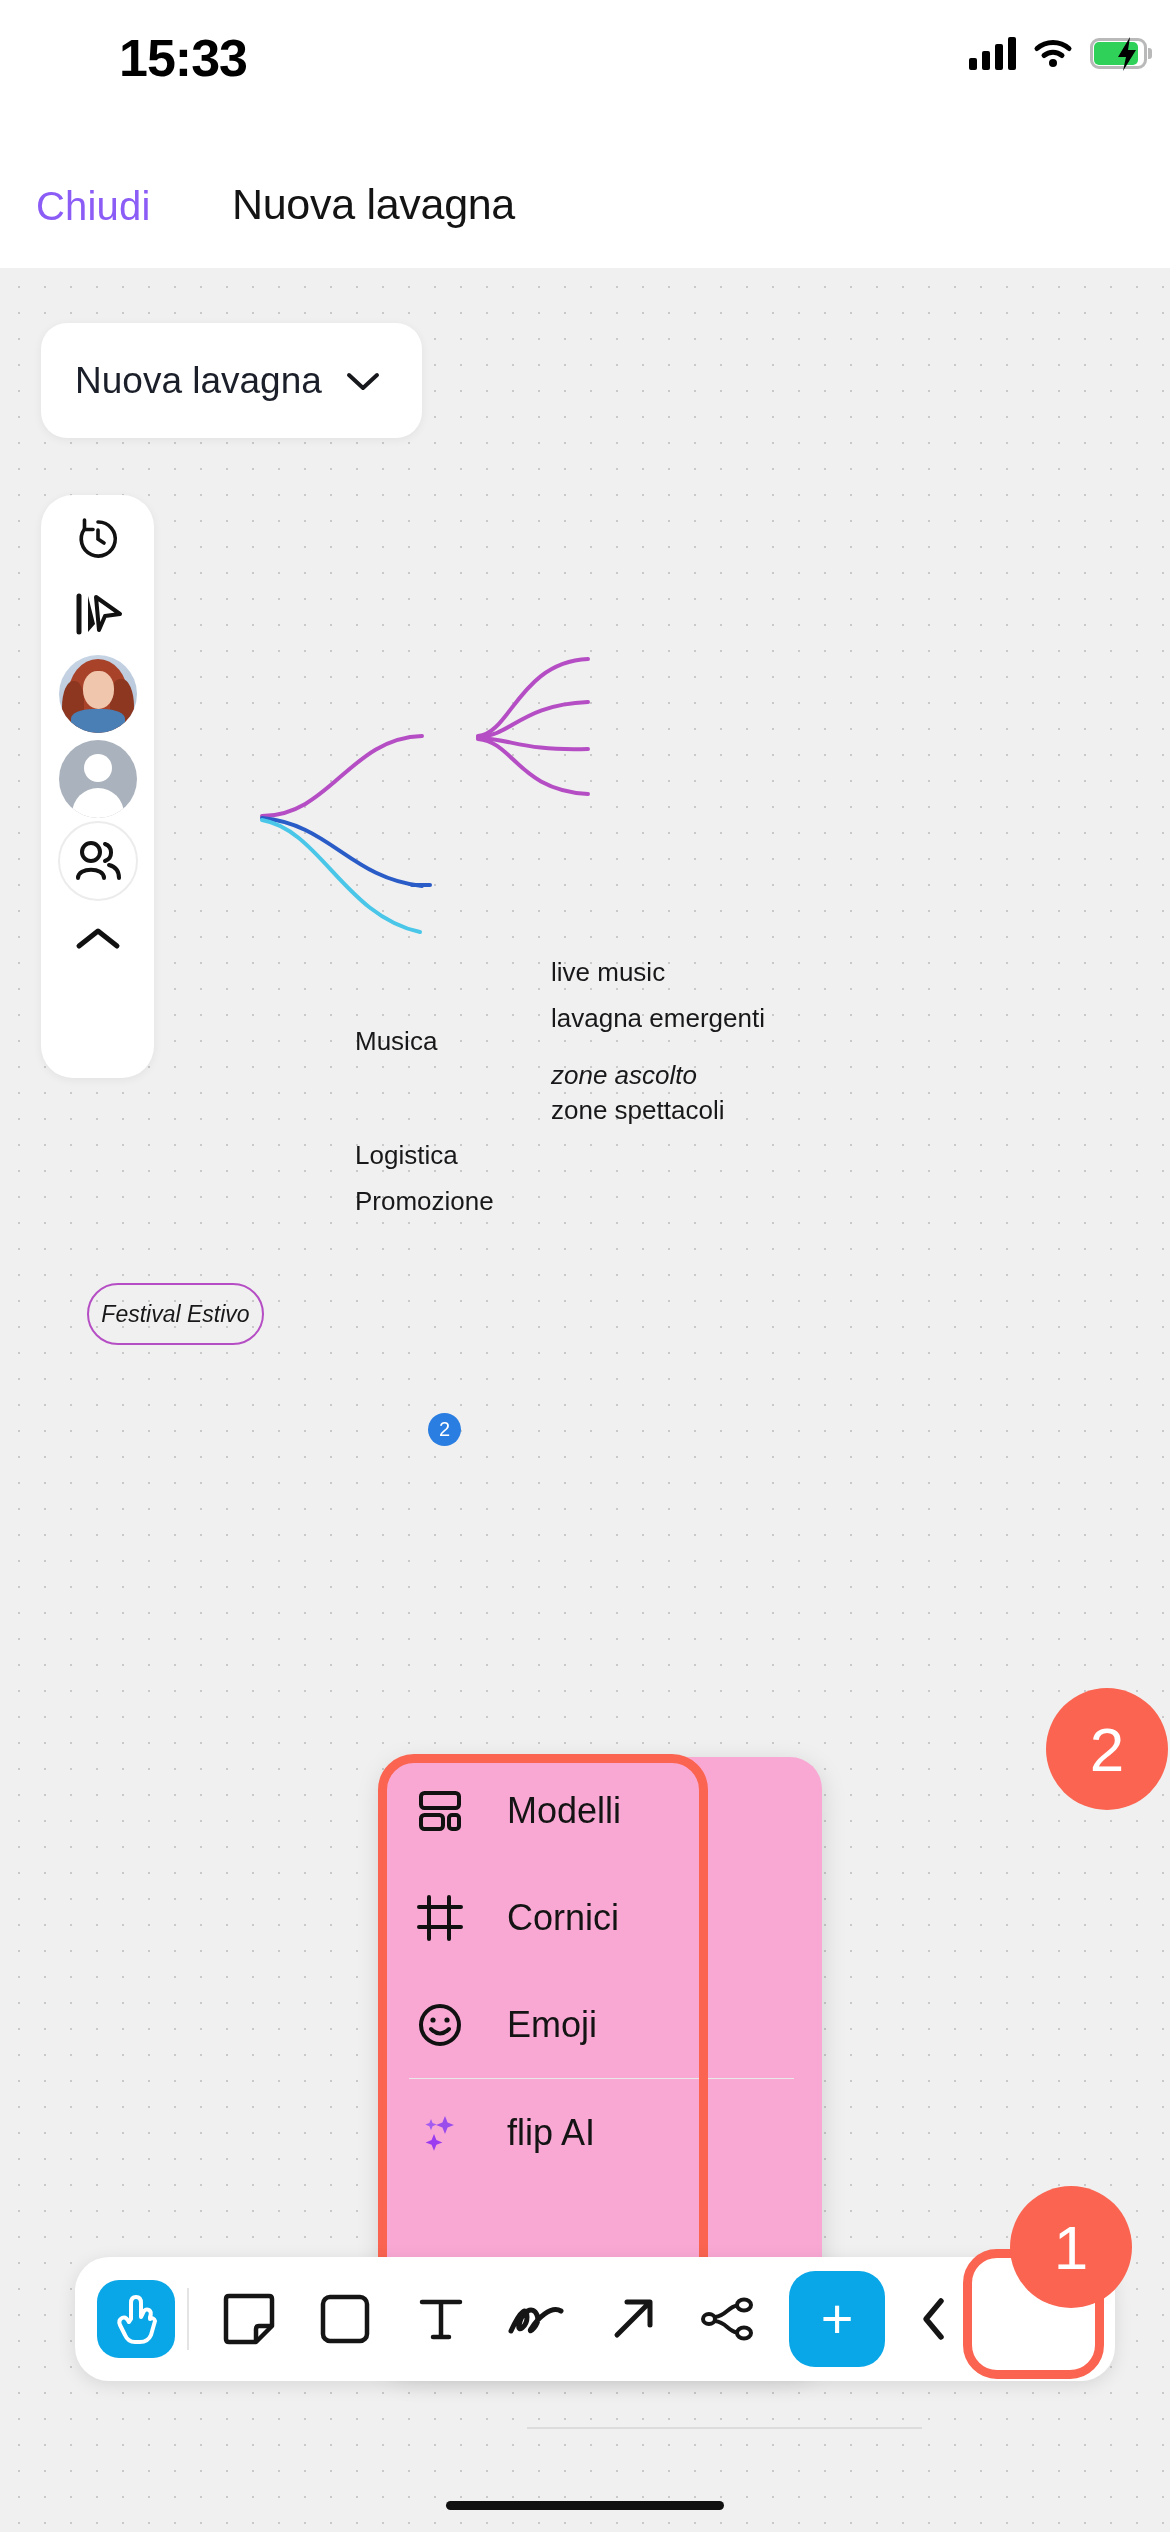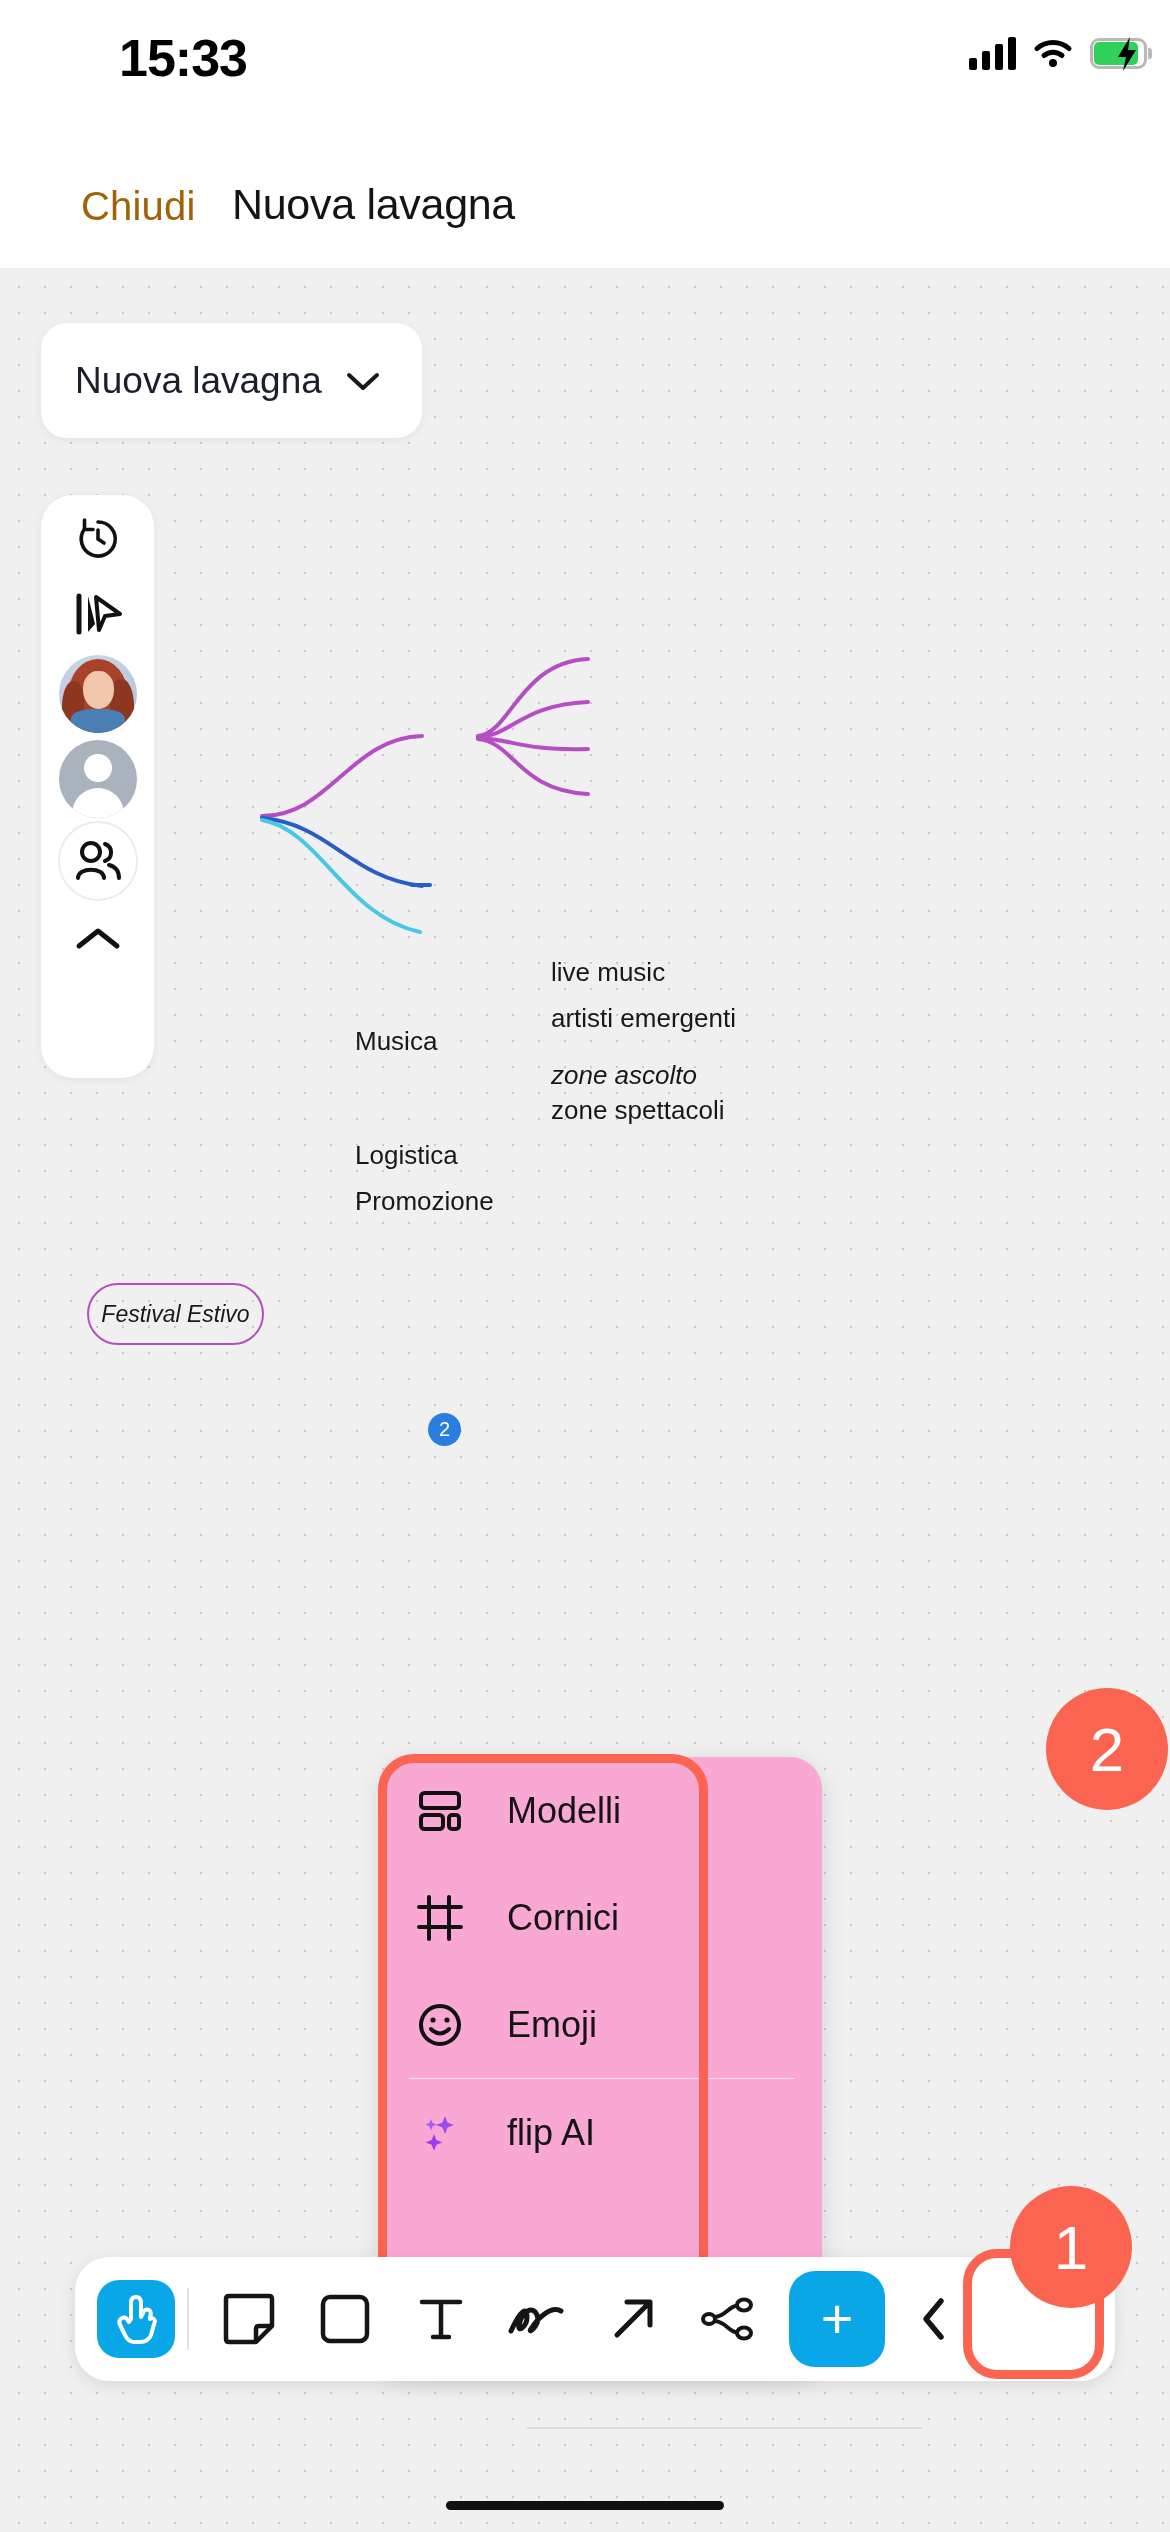--- a/index.html
+++ b/index.html
@@ -49,21 +49,21 @@
     color:#000; font-size:30px; line-height:34px;
   }
 
   
   .navbar{
     position:absolute; top:150px; left:0; width:1170px; height:118px;
     background:#fff; z-index:55;
   }
   .nav-close{
     position:absolute; left:36px; top:34px;
-    font-size:40px; color:#a16207; letter-spacing:0.2px;margin-left:45px;
+    font-size:40px; color:#8b5cf6; letter-spacing:0.2px;
   }
   .nav-title{
     position:absolute; left:232px; top:30px;
     font-size:43px; color:#141414; letter-spacing:-0.3px;
   }
 
   
   .canvas{
     position:absolute; top:268px; left:0; width:1170px; height:2264px;
     background-color:#f0f0f0;
@@ -293,21 +293,21 @@
 </svg>
 
 <div class="root-pill">Festival Estivo</div>
 
 <div class="mm-label" style="left:355px; top:1026px;">Musica</div>
 <div class="mm-label" style="left:355px; top:1140px;">Logistica</div>
 <div class="mm-label" style="left:355px; top:1186px;">Promozione</div>
 <div class="count-badge">2</div>
 
 <div class="mm-label" style="left:551px; top:957px;">live music</div>
-<div class="mm-label" style="left:551px; top:1003px;">artisti emergenti</div>
+<div class="mm-label" style="left:551px; top:1003px;">lavagna emergenti</div>
 <div class="mm-label" style="left:551px; top:1060px;font-style:italic;">zone ascolto</div>
 <div class="mm-label" style="left:551px; top:1095px;">zone spettacoli</div>
 
 <div class="board-chip">
   <span class="board-chip-label">Nuova lavagna</span>
   <svg class="board-chip-chev" width="34" height="22" viewBox="0 0 34 22">
     <path d="M3 5 L17 18 L31 5" stroke="#17181c" stroke-width="4" fill="none" stroke-linecap="round" stroke-linejoin="round"></path>
   </svg>
 </div>
 

